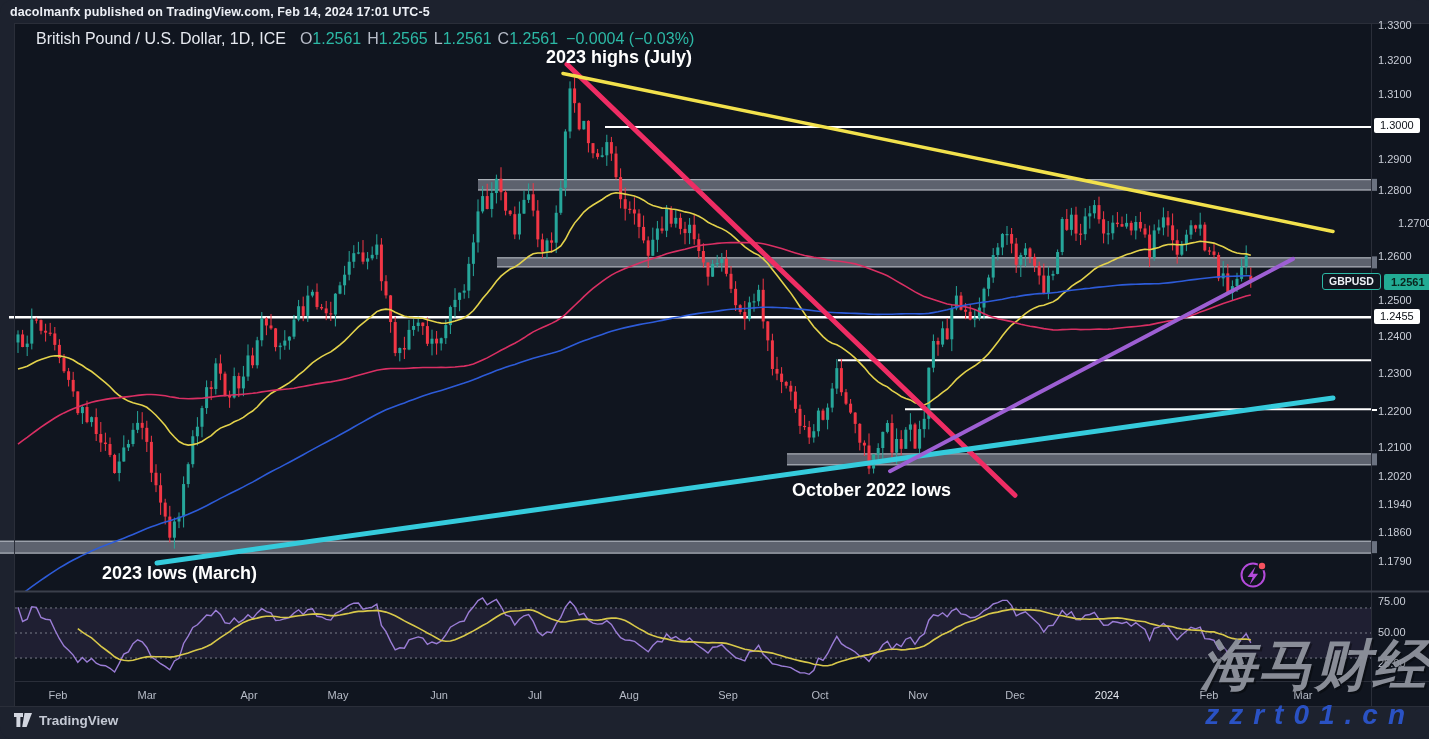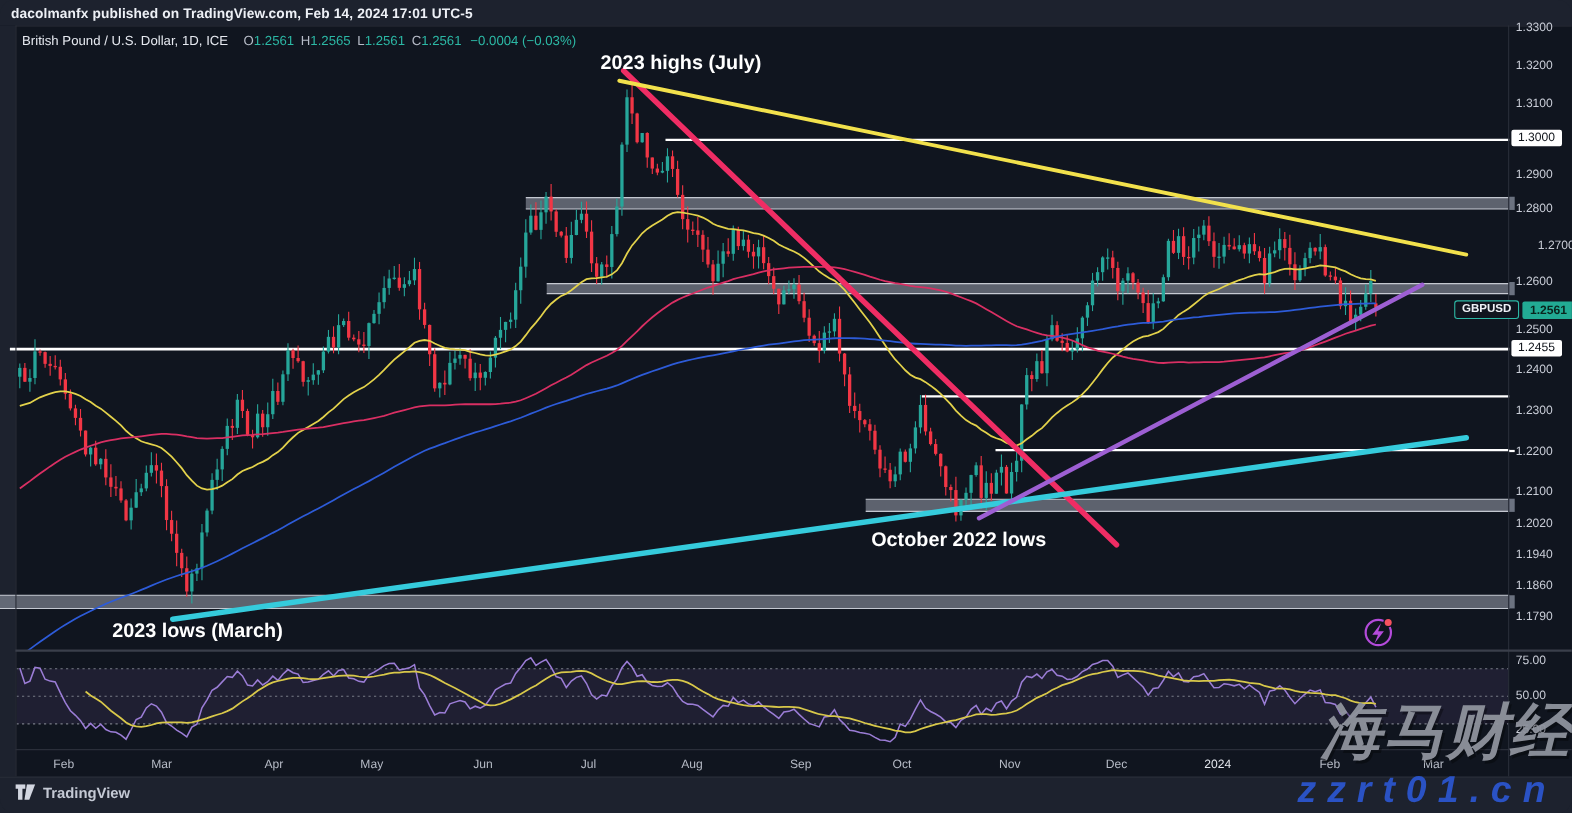--- a/index.html
+++ b/index.html
@@ -2,21 +2,21 @@
 <html><head>
 <meta charset="utf-8">
 <style>
   html,body{margin:0;padding:0;background:#1d222e;}
   #app{position:relative;width:1429px;height:739px;background:#1d222e;overflow:hidden;
        font-family:"Liberation Sans","DejaVu Sans",sans-serif;border-radius:13px;}
   #publish-line{position:absolute;left:10px;top:5px;font-size:12.5px;font-weight:700;color:#edf0f6;letter-spacing:.1px;}
   #widget{position:absolute;left:0;top:23px;width:1429px;height:683px;background:#10151f;}
   #widget .leftcol{position:absolute;left:0;top:0;width:14px;height:683px;background:#1d222e;}
   #plot-svg{position:absolute;left:0;top:0;}
-  #legend{position:absolute;left:20px;top:7px;font-size:12px;color:#dfe3ec;white-space:nowrap;z-index:4;}
+  #legend{position:absolute;left:36px;top:7px;font-size:16px;color:#dfe3ec;white-space:nowrap;z-index:4;}
   #legend .ttl{color:#e6e9f0;margin-right:8px;}
   #legend .k{color:#b7bcc8;margin-left:6px;}
   #legend .v{color:#2cb8a5;}
   #legend .chg{color:#2cb8a5;margin-left:8px;}
   .ann{position:absolute;font-size:18px;font-weight:700;color:#ffffff;white-space:nowrap;z-index:4;}
   .pricelbl{position:absolute;left:1378px;font-size:11px;color:#c9cdd7;z-index:3;}
   .rsilbl{position:absolute;left:1378px;font-size:11px;color:#c9cdd7;z-index:3;}
   .wbadge{position:absolute;left:1374px;background:#ffffff;color:#0d1118;font-size:11px;
           padding:1px 6px 2px 6px;border-radius:2px;z-index:3;}
   #lastprice{position:absolute;left:1322px;display:flex;align-items:center;z-index:4;}
@@ -24,21 +24,21 @@
                   padding:1px 6px 2px 6px;border-radius:3px;margin-right:3px;}
   #lastprice .px{background:#22ab94;color:#0a241d;font-size:11px;font-weight:700;
                  padding:2px 7px 2px 7px;border-radius:2px;}
   .timelbl{position:absolute;top:689px;font-size:11px;color:#b6bbc6;transform:translateX(-50%);z-index:2;}
   .timelbl.yr{color:#e4e7ee;}
   #footer{position:absolute;left:0;top:706px;width:1429px;height:33px;background:#1d222e;border-top:1px solid #2a2e39;}
   #tv-logo{position:absolute;left:14px;top:6px;display:flex;align-items:flex-end;cursor:pointer;}
   #tv-logo .txt{color:#c4c9d4;font-size:13.5px;font-weight:700;margin-left:6px;}
   #wm1{position:absolute;right:0px;top:638px;font-size:55px;line-height:1;font-weight:900;font-style:italic;
        letter-spacing:2px;color:#8f939d;opacity:.95;z-index:6;text-shadow:2px 2px 0 rgba(0,0,0,.35);white-space:nowrap;}
-  #wm2{position:absolute;right:14px;top:701px;font-size:34px;line-height:1;font-weight:800;font-style:italic;
+  #wm2{position:absolute;right:14px;top:701px;font-size:28px;line-height:1;font-weight:800;font-style:italic;
        letter-spacing:10px;color:#2a52c4;z-index:6;white-space:nowrap;}
 </style>
 </head>
 <body>
 
 <div id="app">
 
   <div id="publish-line">dacolmanfx published on TradingView.com, Feb 14, 2024 17:01 UTC-5</div>
 
   <div id="widget">

